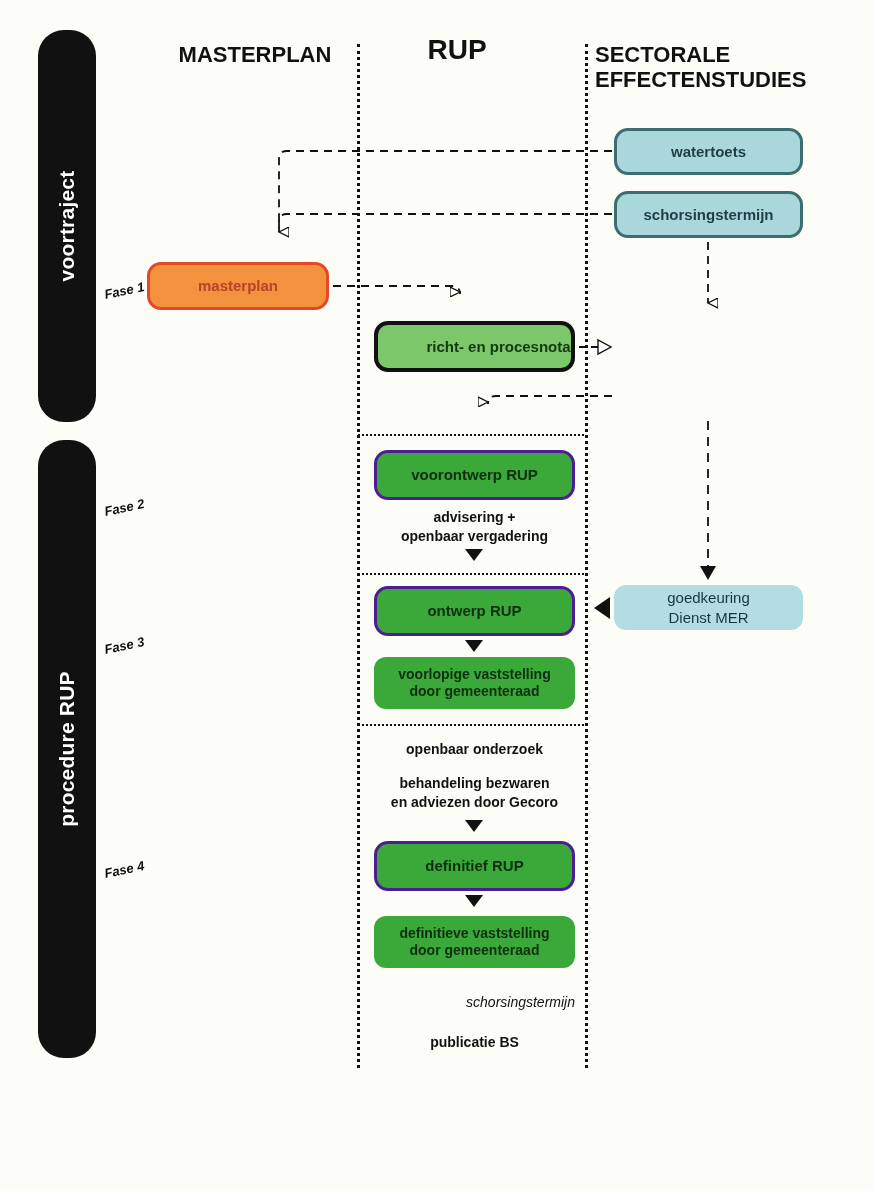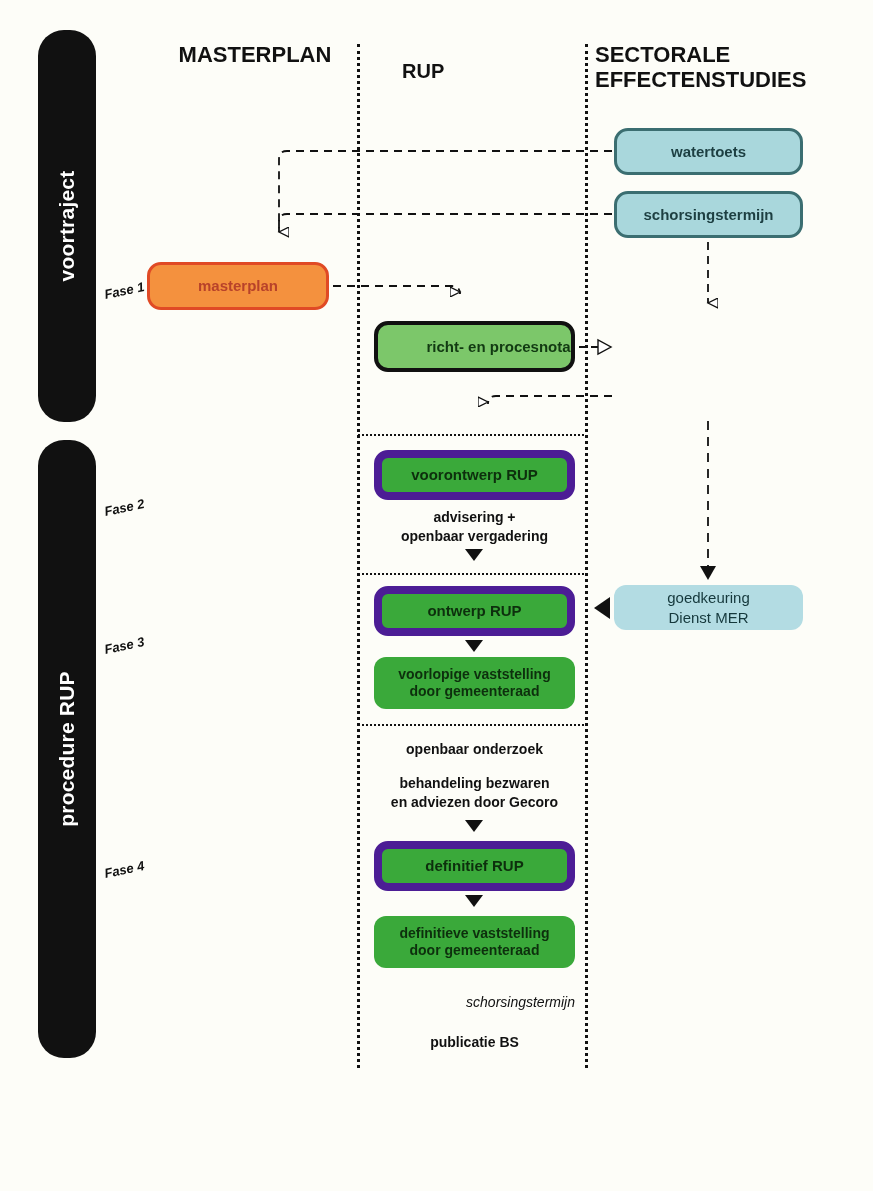--- a/index.html
+++ b/index.html
@@ -28,21 +28,21 @@
   .hdot{position:absolute;height:0;border-top:2px dotted #111;}
 
   
   .node{
     position:absolute;box-sizing:border-box;display:flex;
     align-items:center;justify-content:center;text-align:center;
     border-radius:14px;line-height:1.2;
   }
   .node.orange{background:#f4913e;border:3px solid #e04a25;color:#b8422a;font-weight:bold;font-size:15px;}
   .node.green-light{background:#7cc76a;border:4px solid #111;color:#123a12;font-weight:bold;font-size:15px;padding-left:48px;}
-  .node.green-dark{background:#3aa93a;border:8px solid #4c1d95;color:#0d2f0d;font-weight:bold;font-size:15px;}
+  .node.green-dark{background:#3aa93a;border:3px solid #4c1d95;color:#0d2f0d;font-weight:bold;font-size:15px;}
   .node.green-plain{background:#3aa93a;border:none;color:#0d2f0d;font-weight:bold;font-size:14px;border-radius:12px;}
   .node.blue{background:#a9d7dc;border:3px solid #3b6e71;color:#1d3f42;font-weight:bold;font-size:15px;}
   .node.blue-plain{background:#b3dce3;border:none;color:#15383c;font-weight:normal;font-size:15px;border-radius:12px;}
 
   
   .flowtext{
     position:absolute;text-align:center;color:#111;font-weight:bold;
     font-size:14px;line-height:1.35;white-space:nowrap;
   }
   .flowtext.italic{font-style:italic;font-weight:normal;font-size:14px;text-align:right;}
@@ -94,21 +94,21 @@
   <div class="rail" style="left:38px;top:30px;width:58px;height:392px;">
     <span class="rail-label" style="font-size:21px;">voortraject</span>
   </div>
 
   <div class="rail" style="left:38px;top:440px;width:58px;height:618px;">
     <span class="rail-label" style="font-size:21px;">procedure RUP</span>
   </div>
 
   <div class="col-head" style="left:160px;top:42px;width:190px;text-align:center;font-size:22px;">MASTERPLAN</div>
 
-  <div class="col-head" style="left:402px;top:60px;width:110px;font-size:20px;">RUP</div>
+  <div class="col-head" style="left:402px;top:34px;width:110px;text-align:center;font-size:28px;">RUP</div>
 
   <div class="col-head" style="left:595px;top:42px;width:250px;text-align:left;font-size:22px;white-space:pre-line;">SECTORALE
 EFFECTENSTUDIES</div>
 
   <div class="fase" style="left:104px;top:283px;transform:rotate(-12deg);">Fase 1</div>
   <div class="fase" style="left:104px;top:500px;transform:rotate(-12deg);">Fase 2</div>
   <div class="fase" style="left:104px;top:638px;transform:rotate(-12deg);">Fase 3</div>
   <div class="fase" style="left:104px;top:862px;transform:rotate(-12deg);">Fase 4</div>
 
   <div class="vdot" style="left:357px;top:44px;height:1024px;"></div>

